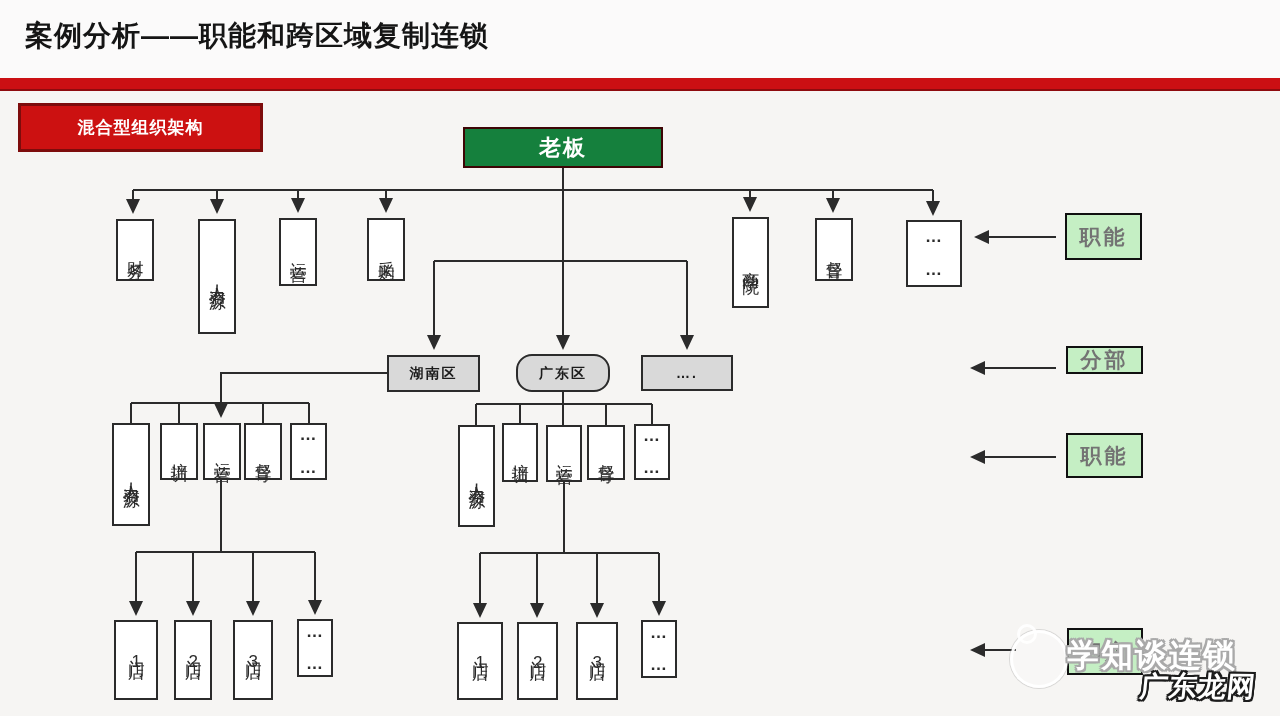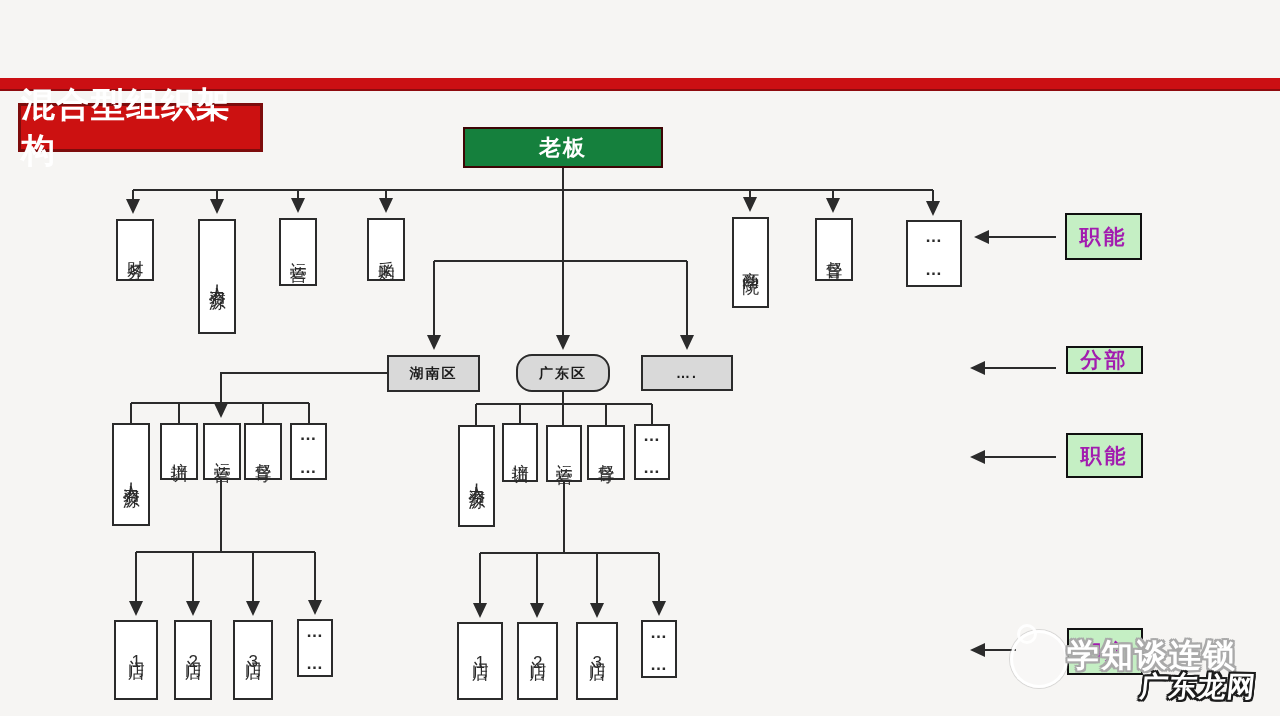--- a/index.html
+++ b/index.html
@@ -17,21 +17,21 @@
     font-size:28px;font-weight:bold;color:#151515;letter-spacing:1px;
   }
   .red-bar{position:absolute;left:0;top:78px;width:1280px;height:11px;
     background:#cb0f13;border-bottom:2px solid #8e0b0e;}
 
   
   .badge{
     position:absolute;left:18px;top:103px;width:245px;height:49px;
     background:#cc1111;border:3px solid #7d0c0c;box-sizing:border-box;
     display:flex;align-items:center;justify-content:center;
-    color:#fff;font-size:34px;font-weight:bold;letter-spacing:1px;
+    color:#fff;font-size:17px;font-weight:bold;letter-spacing:1px;
   }
   .boss{
     position:absolute;left:463px;top:127px;width:200px;height:41px;
     background:#15803d;border:2px solid #3d0505;box-sizing:border-box;
     display:flex;align-items:center;justify-content:center;
     color:#fff;font-size:22px;font-weight:bold;letter-spacing:2px;
   }
 
   
   .node{
@@ -41,21 +41,21 @@
     font-size:17px;line-height:1.15;
   }
   .vtext{writing-mode:vertical-rl;text-orientation:upright;letter-spacing:3px;}
   .region{
     background:#d9d9d9;font-size:14px;font-weight:600;letter-spacing:2px;color:#1c1c1c;
   }
   .dots{white-space:pre-line;font-size:17px;font-weight:bold;line-height:1.9;letter-spacing:1px;text-align:center;}
   .legend{
     position:absolute;box-sizing:border-box;background:#c5efc4;border:2px solid #101010;
     display:flex;align-items:center;justify-content:center;
-    font-size:21px;font-weight:bold;color:#a21caf;letter-spacing:3px;
+    font-size:21px;font-weight:bold;color:#737373;letter-spacing:3px;
   }
 
   
   #lines{position:absolute;left:0;top:0;width:1280px;height:716px;pointer-events:none;}
 
   
   .watermark{position:absolute;left:985px;top:618px;width:295px;height:95px;pointer-events:none;}
   .wm-logo{
     position:absolute;left:25px;top:12px;width:52px;height:52px;border-radius:50%;
     border:3px solid rgba(255,255,255,.95);
@@ -75,20 +75,23 @@
     color:#ffffff;transform:skewX(-6deg);
     text-shadow:-2px 0 0 #1c1c1c,2px 0 0 #1c1c1c,0 -2px 0 #1c1c1c,0 2px 0 #1c1c1c,
                 -2px -2px 0 #1c1c1c,2px 2px 0 #1c1c1c,-2px 2px 0 #1c1c1c,2px -2px 0 #1c1c1c;
   }
 </style>
 </head>
 <body>
 
 <div id="slide">
 
+  <div class="header">
+    <div class="title">案例分析——职能和跨区域复制连锁</div>
+  </div>
   <div class="red-bar"></div>
 
   <svg id="lines" viewBox="0 0 1280 716">
     <defs>
       <marker id="arr" markerWidth="8" markerHeight="8" refX="6.5" refY="3.5" orient="auto">
         <path d="M0,0 L7.5,3.5 L0,7 Z" fill="#2b2b2b"></path>
       </marker>
     </defs>
     <g stroke="#2b2b2b" stroke-width="2" fill="none">
 

